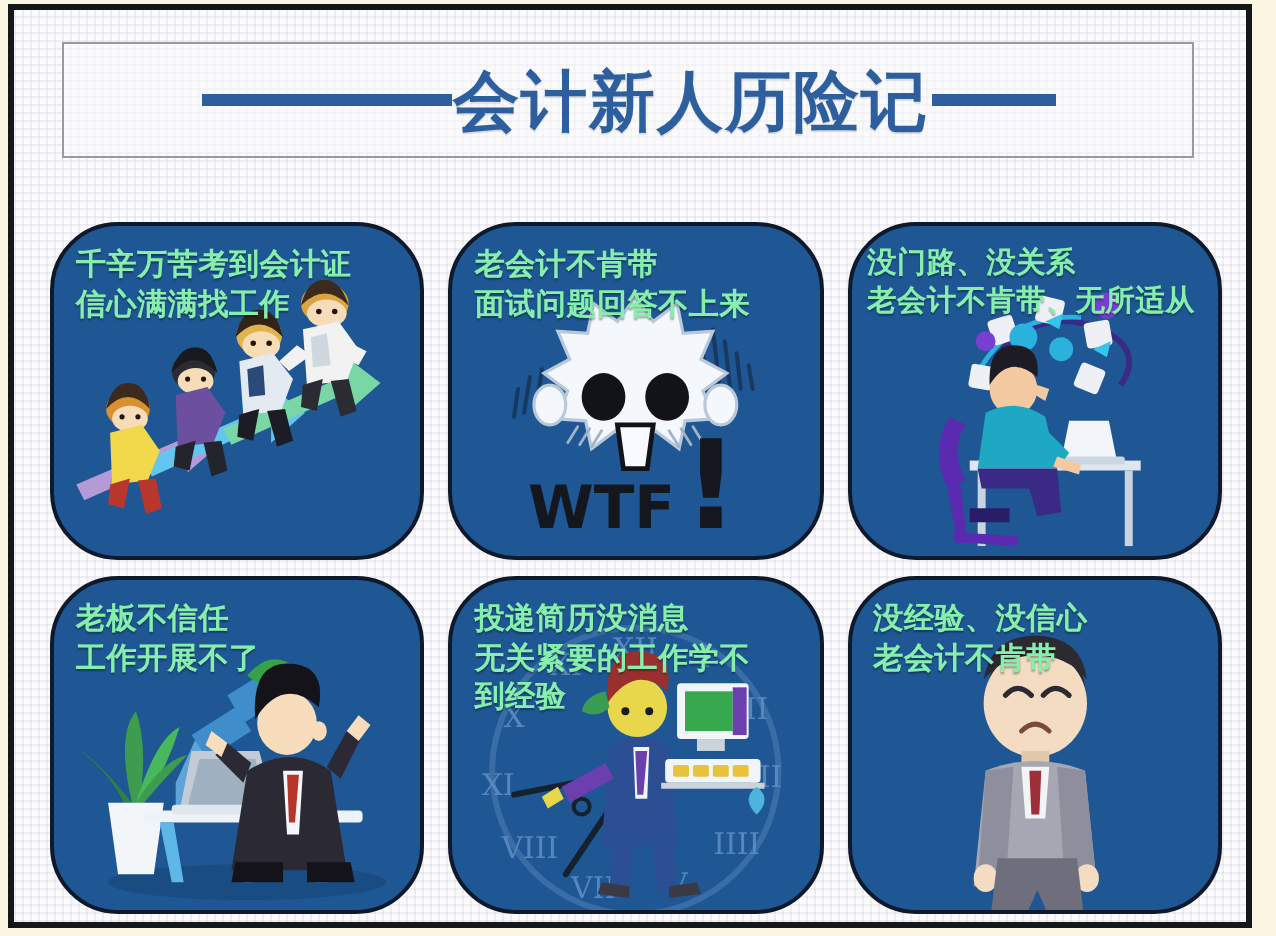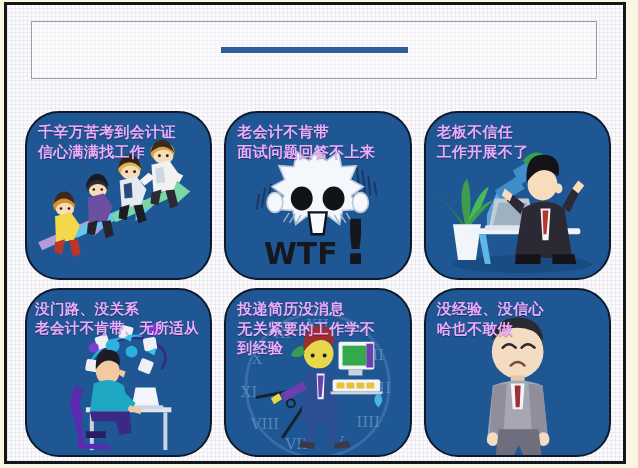--- a/index.html
+++ b/index.html
@@ -55,21 +55,21 @@
   .panel{
     position:relative;
     background:#1f5795;
     border:2.5px solid #0e1a2b;
     border-radius:34px;
     overflow:hidden;
     box-sizing:border-box;
   }
   .panel-text{
     position:absolute;left:11px;top:10px;right:4px;
-    color:#f0abfc;
+    color:#86efac;
     font-weight:bold;
     font-size:15px;
     line-height:1.30;
     letter-spacing:.3px;
     white-space:pre-line;
     text-shadow:0 1px 1px rgba(0,0,0,.35);
     z-index:4;
   }
   .panel-text.wide{font-size:14.6px;left:8px;}
   .panel-art{
@@ -77,20 +77,21 @@
     z-index:1;
   }
 </style>
 </head>
 <body>
 
 <div id="poster">
 
   <div id="title-box">
     <span class="title-rule left"></span>
+    <span id="title-text">会计新人历险记</span>
     <span class="title-rule right"></span>
   </div>
 
   <div id="grid">
 
     <div class="panel">
       <svg class="panel-art" viewBox="0 0 190 166" preserveAspectRatio="xMidYMid slice">
 
         <g>
           <path d="M18 138 L70 115 L70 124 L86 110 L70 97 L70 106 L14 130 Z" fill="#b49ad6"></path>
@@ -185,64 +186,20 @@
             <path d="M124 101 l5 8"></path>
         </g>
 
         <path d="M86 100 l18 0 l-3 22 l-12 0 Z" fill="#f7fbff" stroke="#111319" stroke-width="2.4"></path>
 
         <text x="78" y="152" font-family="DejaVu Sans, sans-serif" font-size="30" font-weight="bold" fill="#14181e" text-anchor="middle">WTF</text>
         <text x="133" y="152" font-family="DejaVu Sans, sans-serif" font-size="62" font-weight="bold" fill="#14181e" text-anchor="middle">!</text>
       </svg>
       <div class="panel-text">老会计不肯带
 面试问题回答不上来</div>
-    </div>
-
-    <div class="panel">
-      <svg class="panel-art" viewBox="0 0 190 166" preserveAspectRatio="xMidYMid slice">
-
-        <ellipse cx="100" cy="152" rx="70" ry="9" fill="#1a4c84"></ellipse>
-
-        <g>
-          <path d="M42 112 q-8 -34 2 -46 q6 16 2 46Z" fill="#3d9c4e"></path>
-          <path d="M44 112 q10 -32 22 -38 q-6 20 -18 38Z" fill="#48b85c"></path>
-          <path d="M42 112 q-18 -22 -26 -26 q14 10 22 26Z" fill="#2f8240"></path>
-          <path d="M44 112 q14 -22 26 -24 q-12 12 -22 24Z" fill="#3d9c4e"></path>
-          <path d="M30 112 l28 0 l-5 36 l-18 0Z" fill="#f3f6f9"></path>
-        </g>
-
-        <path d="M64 118 l0 -16 l10 -22 l8 4 l-10 20 l0 14Z" fill="#5fa4d8"></path>
-        <path d="M72 78 l22 -14 l8 12 l-22 14Z" fill="#3f8dcb"></path>
-        <path d="M90 58 l16 -10 l8 14 l-16 10Z" fill="#3f8dcb"></path>
-        <path d="M100 48 q12 -14 24 -4 q-10 16 -24 4Z" fill="#35a24a"></path>
-
-        <rect x="48" y="116" width="110" height="6" rx="2" fill="#eef3f8"></rect>
-        <path d="M56 122 l6 30 l6 0 l-5 -30Z" fill="#5fb7e8"></path>
-        <path d="M146 122 l-6 30 l-6 0 l5 -30Z" fill="#5fb7e8"></path>
-        <path d="M98 122 l0 30 l5 0 l0 -30Z" fill="#5fb7e8"></path>
-
-        <path d="M72 86 l34 0 l8 30 l-48 0Z" fill="#c3ccd6"></path>
-        <path d="M76 90 l28 0 l6 24 l-40 0Z" fill="#9fb0c0"></path>
-        <rect x="62" y="113" width="56" height="5" rx="2" fill="#dfe6ee"></rect>
-
-        <ellipse cx="120" cy="72" rx="15" ry="16" fill="#f7ddbb"></ellipse>
-        <path d="M104 70 q14 -22 32 -6 q4 -22 -16 -22 q-18 0 -16 28Z" fill="#15131a"></path>
-        <ellipse cx="136" cy="76" rx="4" ry="5" fill="#f7ddbb"></ellipse>
-        <path d="M100 96 q22 -14 42 0 l8 50 l-58 0Z" fill="#2b2a34"></path>
-        <path d="M118 96 l10 0 l-2 32 l-6 0Z" fill="#f4f6f9"></path>
-        <path d="M120 98 l6 0 l-2 24 l-3 0Z" fill="#b8352c"></path>
-        <path d="M102 92 l-12 -10 l-6 6 l14 14Z" fill="#2b2a34"></path>
-        <path d="M90 82 l-8 -6 l-3 7 l8 6Z" fill="#f7ddbb"></path>
-        <path d="M140 94 l10 -18 l7 4 l-10 20Z" fill="#2b2a34"></path>
-        <path d="M150 76 l6 -8 l6 5 l-6 8Z" fill="#f7ddbb"></path>
-        <path d="M94 142 l24 0 l0 10 l-26 0Z" fill="#15131a"></path>
-        <path d="M130 142 l22 0 l2 10 l-24 0Z" fill="#15131a"></path>
-      </svg>
-      <div class="panel-text">老板不信任
-工作开展不了</div>
     </div>
 
     <div class="panel">
       <svg class="panel-art" viewBox="0 0 190 166" preserveAspectRatio="xMidYMid slice">
 
         <g opacity=".98">
           <path d="M78 62 q22 -22 50 -10 q22 10 10 28" fill="none" stroke="#3a2a86" stroke-width="3"></path>
           <path d="M66 74 q16 -30 52 -28" fill="none" stroke="#2bb3e0" stroke-width="2.4"></path>
           <rect x="72" y="46" width="13" height="13" rx="2" fill="#f3f4f8" transform="rotate(-18 78 52)"></rect>
           <rect x="96" y="36" width="13" height="13" rx="2" fill="#f3f4f8" transform="rotate(14 102 42)"></rect>
@@ -278,20 +235,64 @@
         <path d="M66 122 l40 0 l2 22 l-12 2 l-4 -14 l-24 0Z" fill="#3a2a86"></path>
         <path d="M62 142 l20 0 l0 7 l-20 0Z" fill="#2a1d68"></path>
       </svg>
       <div class="panel-text wide">没门路、没关系
 老会计不肯带、无所适从</div>
     </div>
 
     <div class="panel">
       <svg class="panel-art" viewBox="0 0 190 166" preserveAspectRatio="xMidYMid slice">
 
+        <ellipse cx="100" cy="152" rx="70" ry="9" fill="#1a4c84"></ellipse>
+
+        <g>
+          <path d="M42 112 q-8 -34 2 -46 q6 16 2 46Z" fill="#3d9c4e"></path>
+          <path d="M44 112 q10 -32 22 -38 q-6 20 -18 38Z" fill="#48b85c"></path>
+          <path d="M42 112 q-18 -22 -26 -26 q14 10 22 26Z" fill="#2f8240"></path>
+          <path d="M44 112 q14 -22 26 -24 q-12 12 -22 24Z" fill="#3d9c4e"></path>
+          <path d="M30 112 l28 0 l-5 36 l-18 0Z" fill="#f3f6f9"></path>
+        </g>
+
+        <path d="M64 118 l0 -16 l10 -22 l8 4 l-10 20 l0 14Z" fill="#5fa4d8"></path>
+        <path d="M72 78 l22 -14 l8 12 l-22 14Z" fill="#3f8dcb"></path>
+        <path d="M90 58 l16 -10 l8 14 l-16 10Z" fill="#3f8dcb"></path>
+        <path d="M100 48 q12 -14 24 -4 q-10 16 -24 4Z" fill="#35a24a"></path>
+
+        <rect x="48" y="116" width="110" height="6" rx="2" fill="#eef3f8"></rect>
+        <path d="M56 122 l6 30 l6 0 l-5 -30Z" fill="#5fb7e8"></path>
+        <path d="M146 122 l-6 30 l-6 0 l5 -30Z" fill="#5fb7e8"></path>
+        <path d="M98 122 l0 30 l5 0 l0 -30Z" fill="#5fb7e8"></path>
+
+        <path d="M72 86 l34 0 l8 30 l-48 0Z" fill="#c3ccd6"></path>
+        <path d="M76 90 l28 0 l6 24 l-40 0Z" fill="#9fb0c0"></path>
+        <rect x="62" y="113" width="56" height="5" rx="2" fill="#dfe6ee"></rect>
+
+        <ellipse cx="120" cy="72" rx="15" ry="16" fill="#f7ddbb"></ellipse>
+        <path d="M104 70 q14 -22 32 -6 q4 -22 -16 -22 q-18 0 -16 28Z" fill="#15131a"></path>
+        <ellipse cx="136" cy="76" rx="4" ry="5" fill="#f7ddbb"></ellipse>
+        <path d="M100 96 q22 -14 42 0 l8 50 l-58 0Z" fill="#2b2a34"></path>
+        <path d="M118 96 l10 0 l-2 32 l-6 0Z" fill="#f4f6f9"></path>
+        <path d="M120 98 l6 0 l-2 24 l-3 0Z" fill="#b8352c"></path>
+        <path d="M102 92 l-12 -10 l-6 6 l14 14Z" fill="#2b2a34"></path>
+        <path d="M90 82 l-8 -6 l-3 7 l8 6Z" fill="#f7ddbb"></path>
+        <path d="M140 94 l10 -18 l7 4 l-10 20Z" fill="#2b2a34"></path>
+        <path d="M150 76 l6 -8 l6 5 l-6 8Z" fill="#f7ddbb"></path>
+        <path d="M94 142 l24 0 l0 10 l-26 0Z" fill="#15131a"></path>
+        <path d="M130 142 l22 0 l2 10 l-24 0Z" fill="#15131a"></path>
+      </svg>
+      <div class="panel-text">老板不信任
+工作开展不了</div>
+    </div>
+
+    <div class="panel">
+      <svg class="panel-art" viewBox="0 0 190 166" preserveAspectRatio="xMidYMid slice">
+
         <circle cx="95" cy="96" r="72" fill="none" stroke="#4f7fb4" stroke-width="3" opacity=".55"></circle>
         <g fill="#5d8cc0" font-family="DejaVu Serif, serif" font-size="15" opacity=".9" text-anchor="middle">
           <text x="95" y="40">XII</text>
           <text x="60" y="48">XI</text>
           <text x="34" y="74">X</text>
           <text x="26" y="108">XI</text>
           <text x="42" y="140">VIII</text>
           <text x="74" y="160">VII</text>
           <text x="116" y="158">V</text>
           <text x="146" y="138">IIII</text>
@@ -362,17 +363,17 @@
         <path d="M92 96 l6 0 l-1 22 l-4 0Z" fill="#9e2f38"></path>
         <path d="M84 94 l-14 2 l-4 58 l14 0Z" fill="#8e8e9c"></path>
         <path d="M106 94 l14 2 l6 58 l-16 0Z" fill="#8e8e9c"></path>
 
         <ellipse cx="70" cy="150" rx="6" ry="7" fill="#f3dcc2"></ellipse>
         <ellipse cx="121" cy="150" rx="6" ry="7" fill="#f3dcc2"></ellipse>
 
         <path d="M76 140 l40 0 l4 34 l-16 0 l-8 -18 l-8 18 l-16 0Z" fill="#6e6e7c"></path>
       </svg>
       <div class="panel-text">没经验、没信心
-哈也不敢做</div>
+老会计不肯带</div>
     </div>
 
   </div>
 </div>
 
 </body></html>

